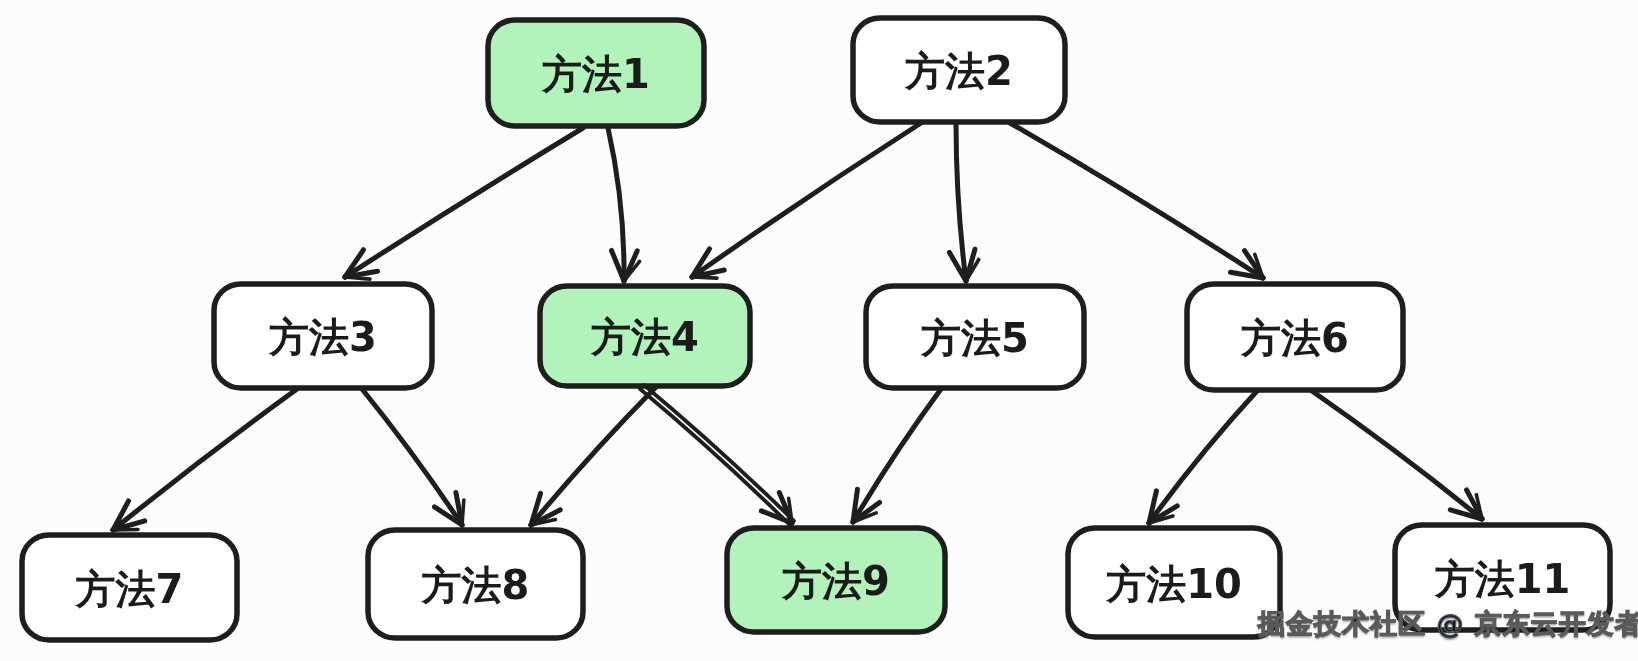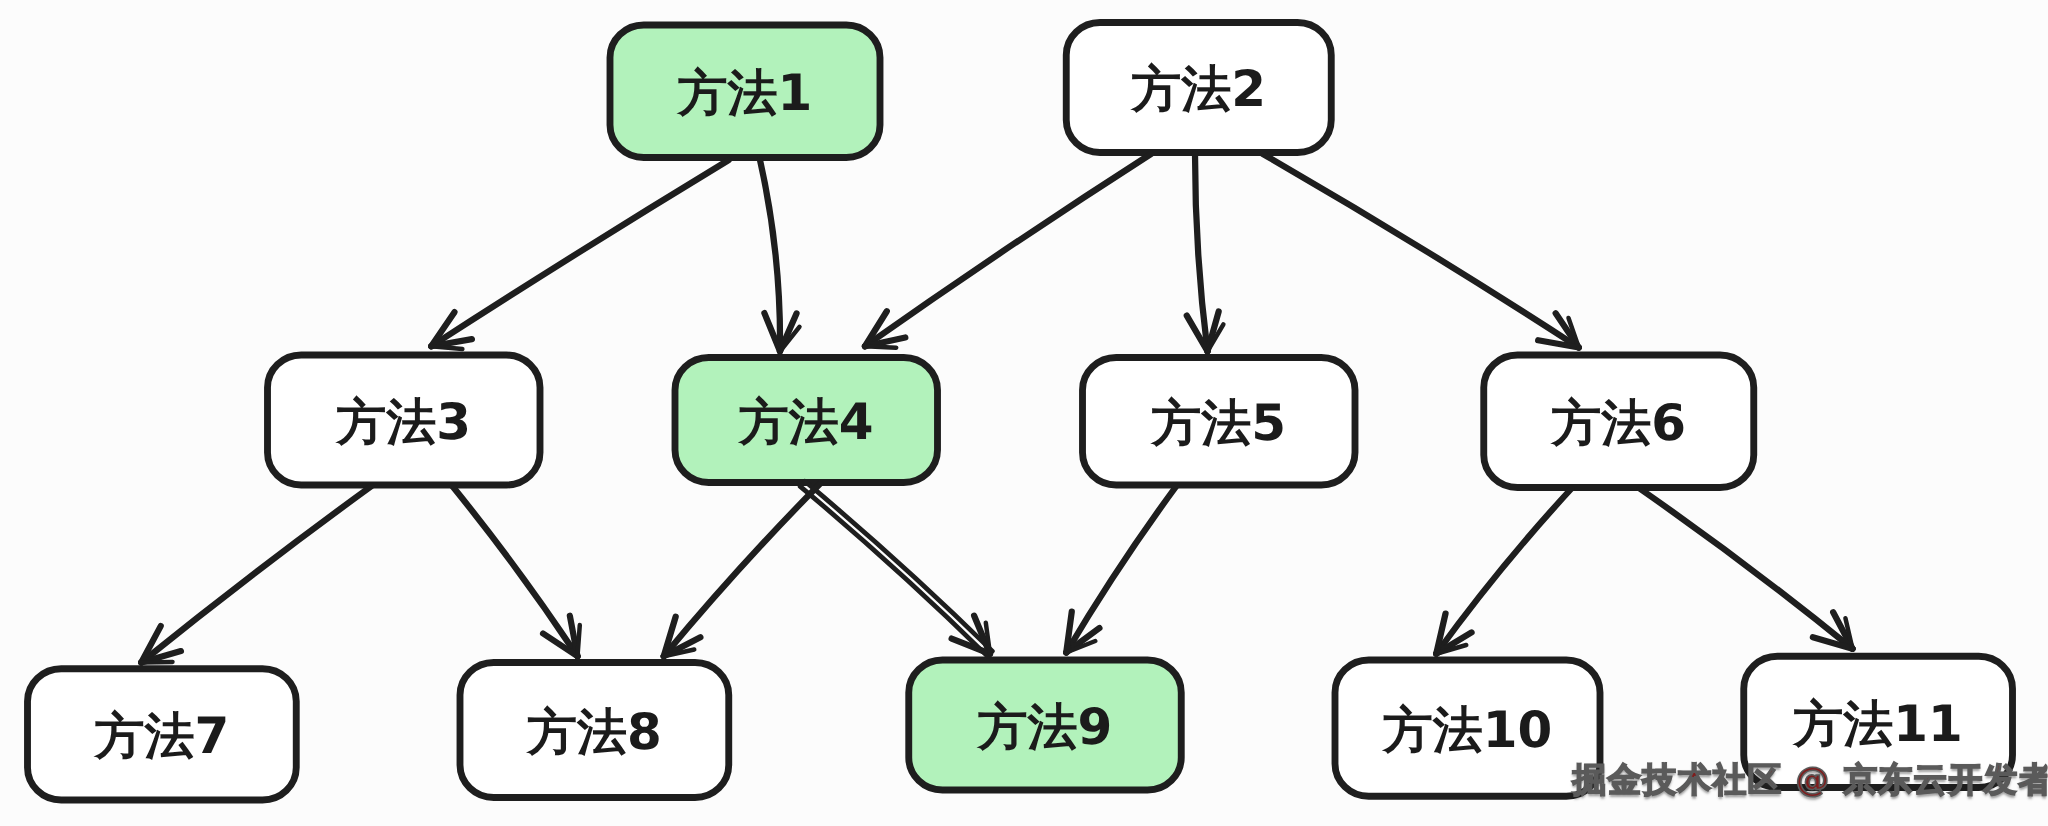--- a/index.html
+++ b/index.html
@@ -37,21 +37,21 @@
   }
   .watermark {
     position: absolute;
     left: 1258px;
     top: 606px;
     width: 380px;
     font-size: 27px;
     font-weight: 600;
     letter-spacing: 1px;
     white-space: nowrap;
-    color: #7f1d1d;
+    color: #0f172a;
     -webkit-text-stroke: 1.2px #5a5a5a;
     text-shadow: 0 2px 2px rgba(40,40,40,0.45), 0 0 1px #4a4a4a;
     user-select: none;
   }
 </style>
 </head>
 <body style="background: rgb(252, 252, 252);">
 
 <div class="stage">
   <svg class="canvas" width="1638" height="661" viewBox="0 0 1638 661" xmlns="http://www.w3.org/2000/svg">

